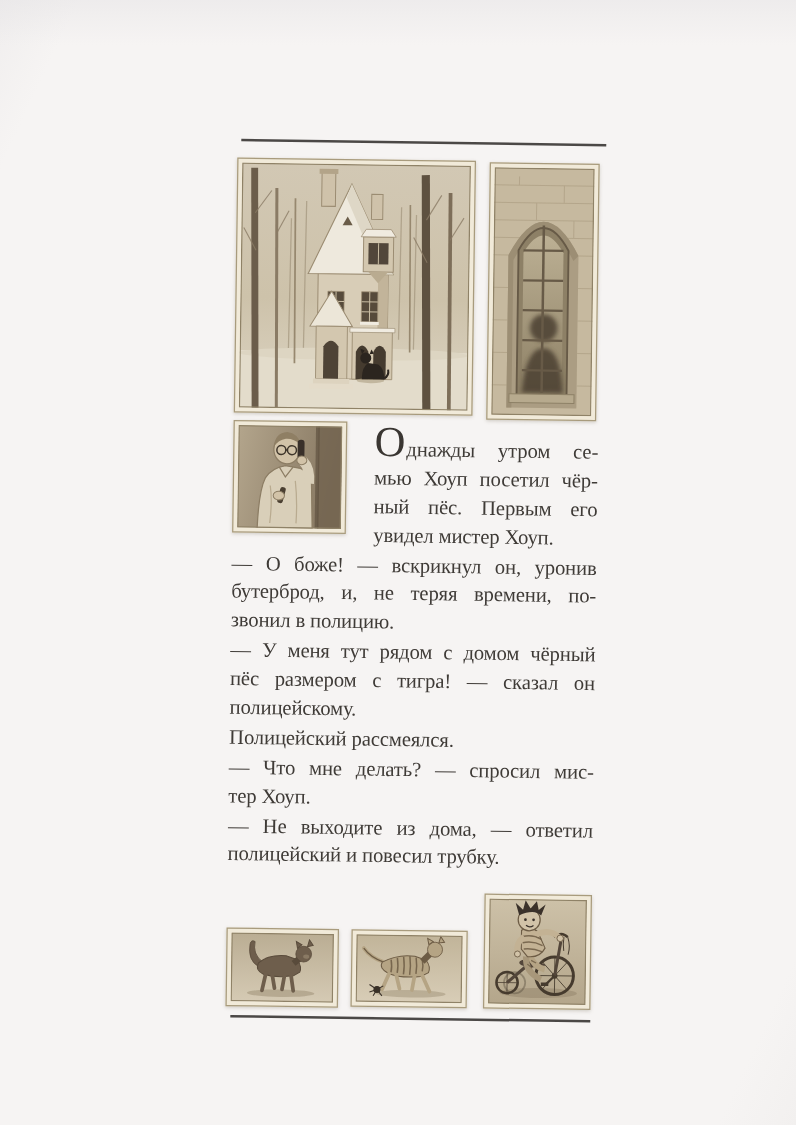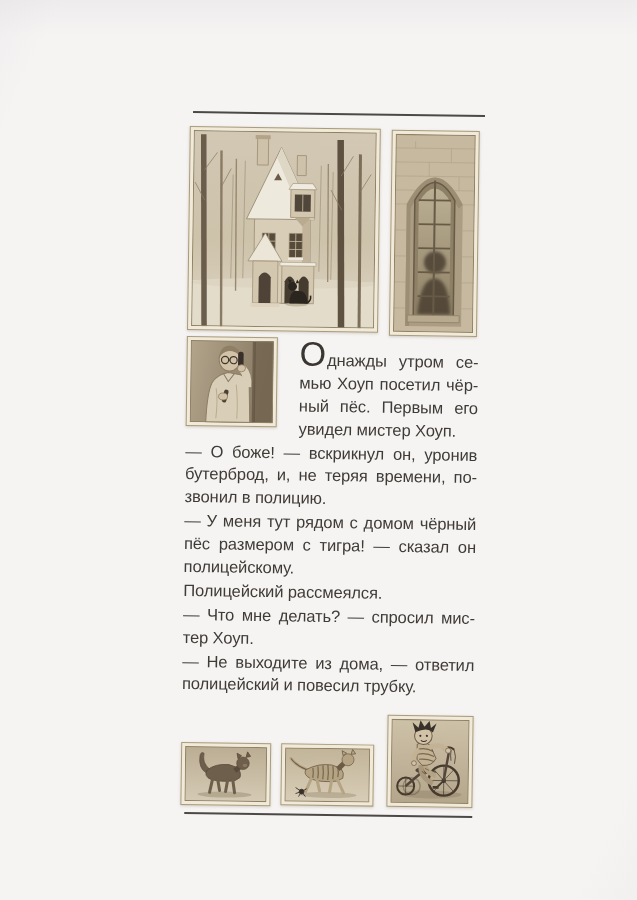--- a/index.html
+++ b/index.html
@@ -5,20 +5,21 @@
   html,body{margin:0;padding:0;}
   body{
     width:637px;height:900px;
     background:#f5f3f2;
     font-family:"Liberation Sans","DejaVu Sans",sans-serif;
     overflow:hidden;
   }
   .page{
     position:relative;width:637px;height:900px;
     background:linear-gradient(115deg,#f0eeee 0%,#f6f4f3 6%,#f6f4f3 94%,#f2f0ef 100%);
+    font-family:Liberation Serif, serif;
   }
   .page::before{
     content:"";position:absolute;inset:0;pointer-events:none;
     background:linear-gradient(180deg,rgba(228,226,228,.45) 0%,rgba(246,244,243,0) 4%);
   }
   .skew{position:absolute;inset:0;transform:rotate(0.8deg);transform-origin:190px 115px;}
 
   .rule{position:absolute;height:2px;background:#4b4846;}
   .rule-top{left:193px;top:111px;width:292px;}
   .rule-bottom{left:194px;top:812px;width:288px;}

